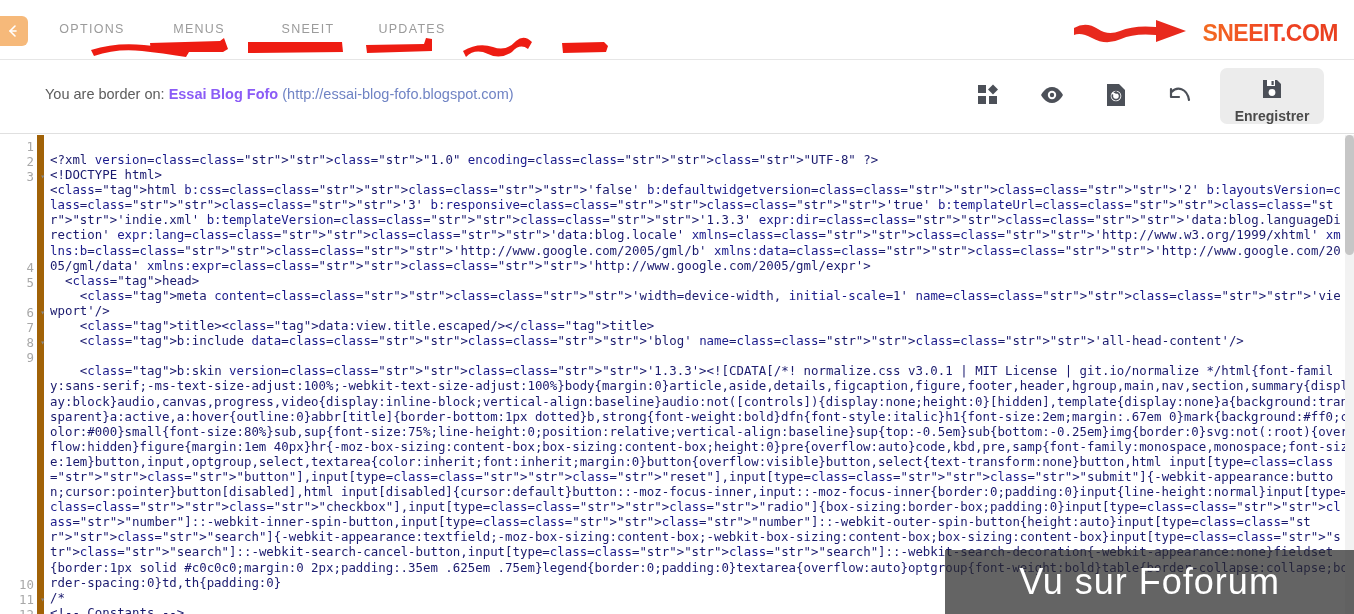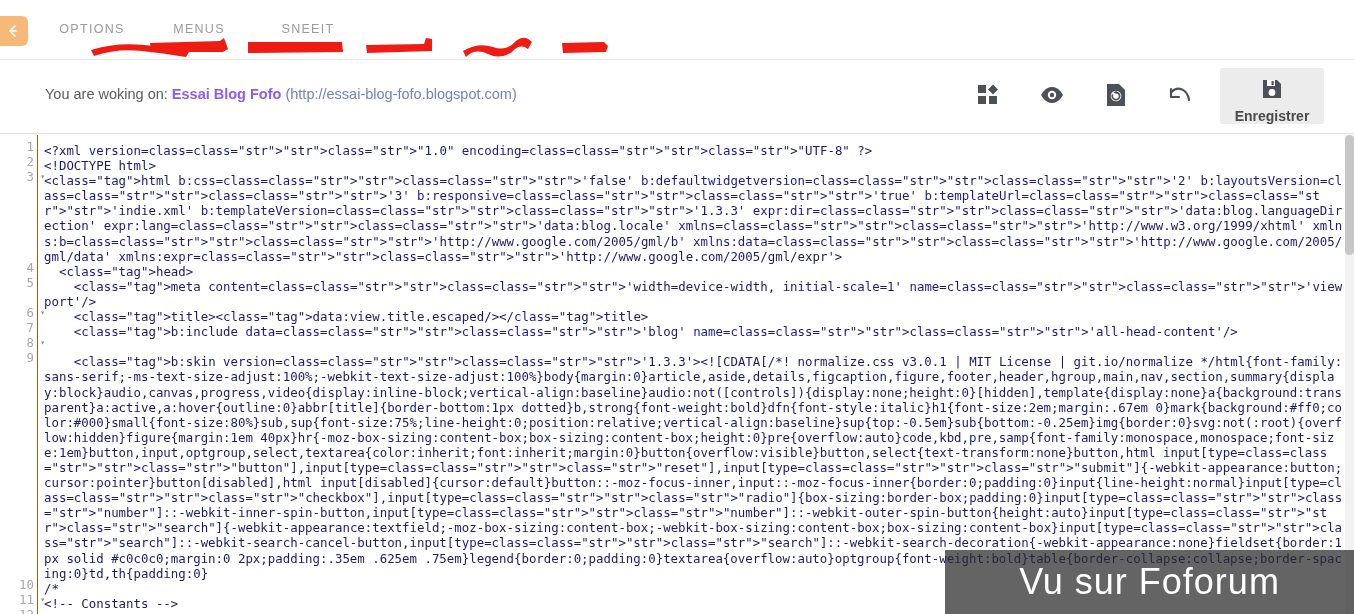--- a/index.html
+++ b/index.html
@@ -73,21 +73,21 @@
     position:absolute;right:30px;top:8px;
     display:flex;align-items:flex-start;gap:0px;
   }
   .tool-icon{
     width:64px;height:58px;
     display:flex;align-items:center;justify-content:center;
     cursor:pointer;
   }
   .save-btn{
     width:104px;height:56px;margin-left:8px;
-    background:#ececec;border-radius:2px;
+    background:#ececec;border-radius:7px;
     display:flex;flex-direction:column;align-items:center;
     justify-content:flex-start;padding-top:11px;box-sizing:border-box;
     cursor:pointer;overflow:hidden;
   }
   .save-label{
     font-size:14px;color:#4a4a4a;font-weight:bold;margin-top:4px;
     line-height:18px;
   }
 
   
@@ -107,22 +107,22 @@
     padding-top:4px;
     box-sizing:border-box;
     user-select:none;
   }
   .gutter .ln{height:15.1px;padding-right:3px;position:relative;white-space:nowrap;}
   .gutter .ln .fold{
     position:absolute;right:-8px;top:0px;font-size:8px;color:#8a8a8a;
   }
   .code-pane{
     flex:1 1 auto;
-    border-left:1px solid #a16207;
-    padding:8px 6px 0 6px;
+    border-left:7px solid #a16207;
+    padding:17px 6px 0 6px;
     color:#1a1a6e;
     white-space:pre-wrap;
     word-break:break-all;
     overflow:hidden;
     box-sizing:border-box;
   }
   .code-pane .row{min-height:15.1px;}
   .attr{color:#1a1a8c;}
 
   
@@ -167,27 +167,38 @@
   <div class="nav-tabs">
     <div class="nav-tab" style="width:104px">
       <span>OPTIONS</span>
     </div>
     <div class="nav-tab" style="width:110px">
       <span>MENUS</span>
     </div>
     <div class="nav-tab" style="width:108px">
       <span>SNEEIT</span>
     </div>
-  </div>
-
+    <div class="nav-tab" style="width:100px">
+      <span>UPDATES</span>
+    </div>
+  </div>
+
+  <div class="brand">
+    <span>
+      <svg width="120" height="34" viewBox="0 0 120 34">
+        <path d="M2 14 Q14 7 26 15 Q36 22 48 17 Q62 11 84 13 L84 6 L114 17 L84 28 L84 21 Q62 19 49 25 Q34 32 20 24 Q9 18 2 21 Z" fill="#e8291d"></path>
+      </svg>
+    </span>
+    <span class="brand-text">SNEEIT.COM</span>
+  </div>
 </div>
 
 <div class="infobar">
   <div class="working-on">
-    <span>You are woking on:</span>
+    <span>You are border on:</span>
     <b>Essai Blog Fofo</b>
     <span class="url">(http://essai-blog-fofo.blogspot.com)</span>
   </div>
 
   <div class="tools">
 
     <div class="tool-icon">
       <span>
         <svg width="22" height="22" viewBox="0 0 22 22">
           <rect x="1" y="1" width="8" height="8" fill="#4c5058"></rect>

